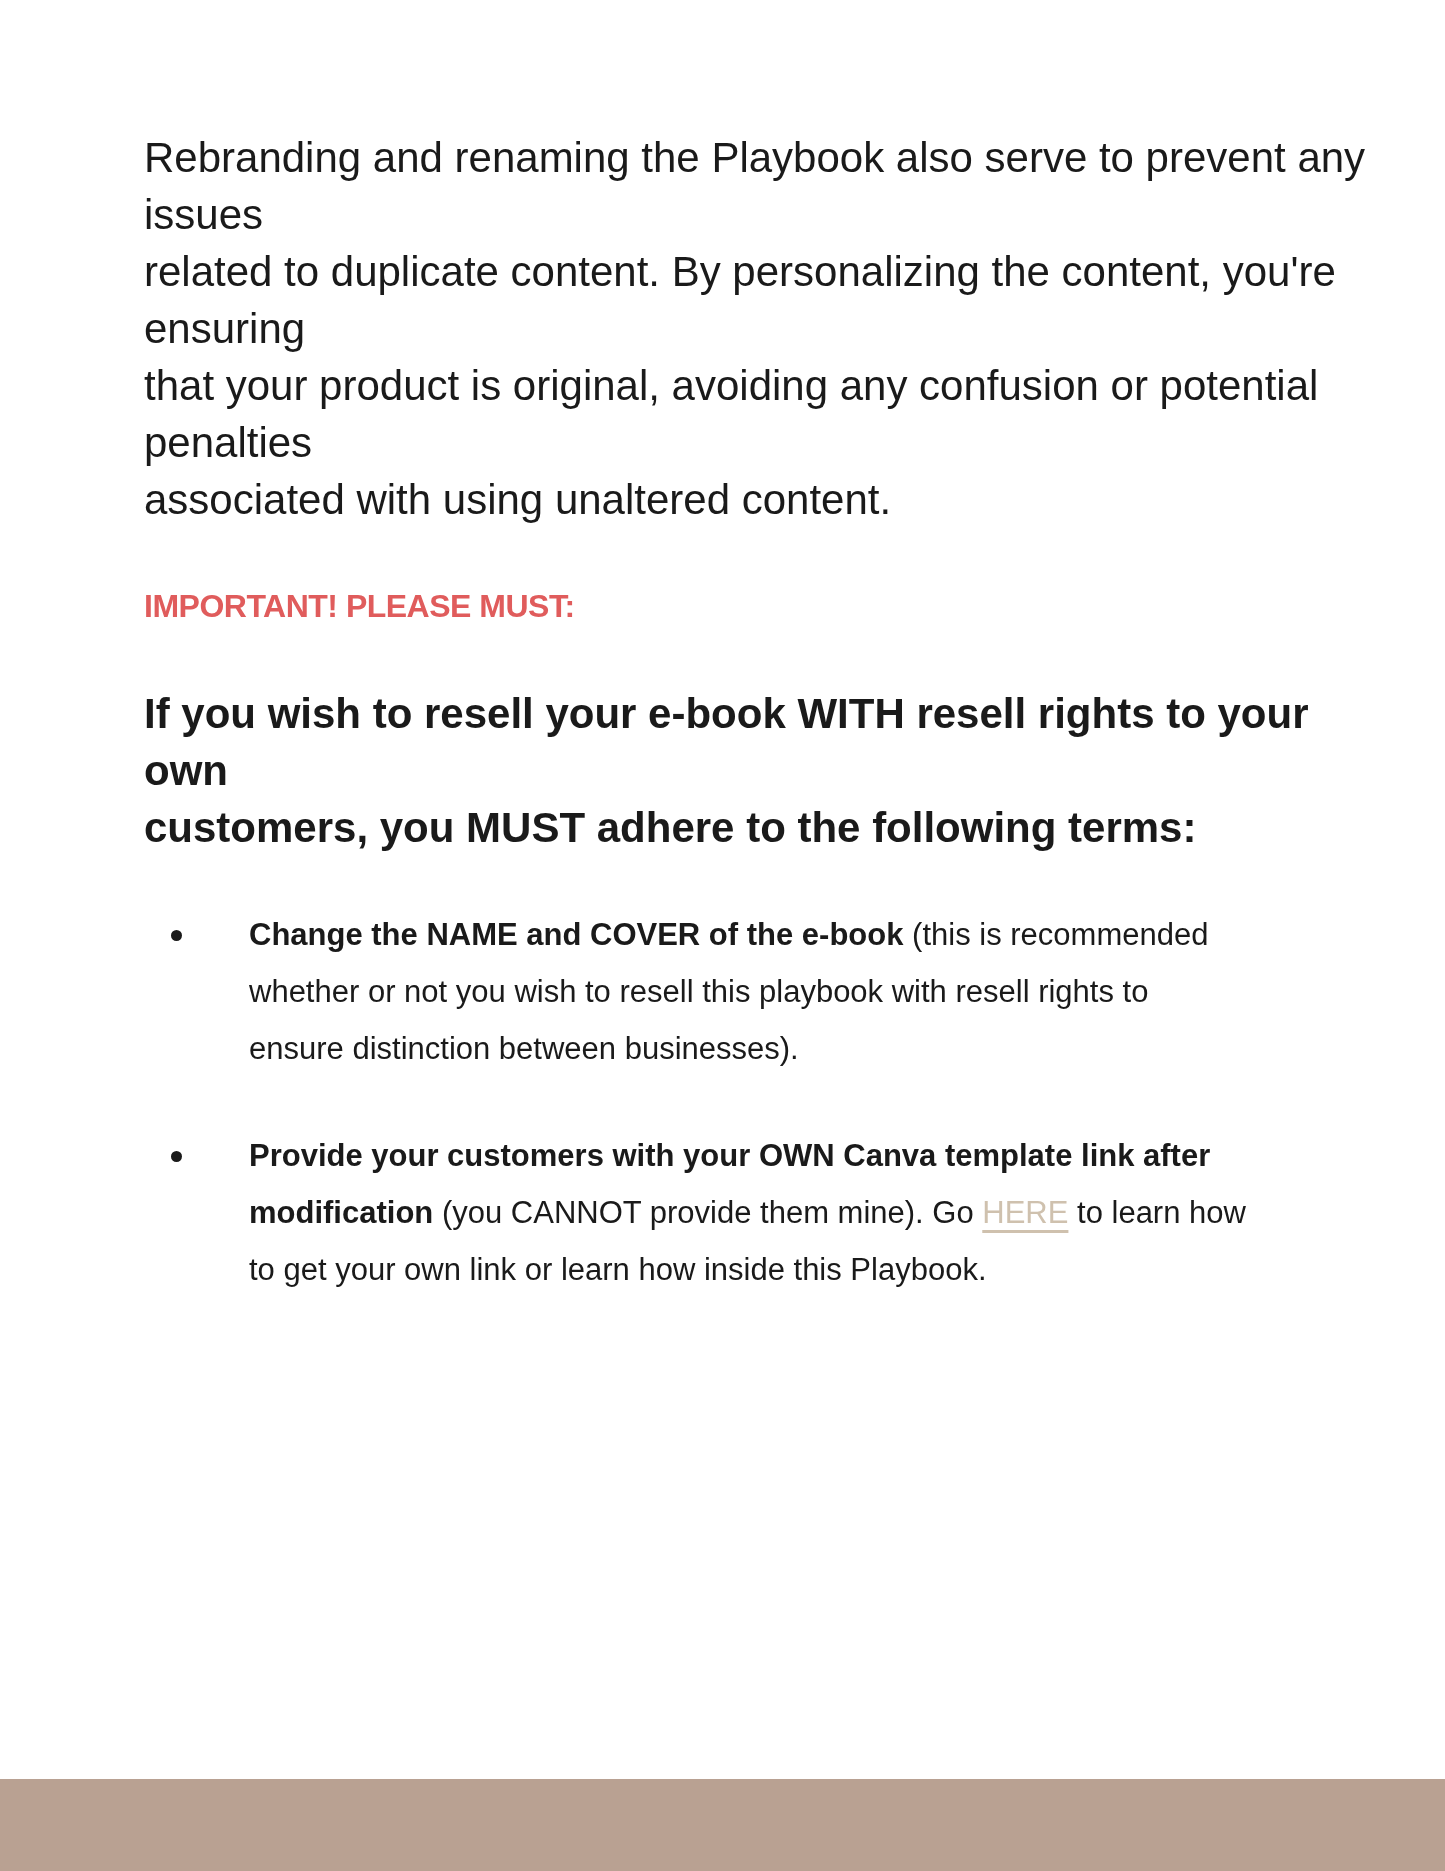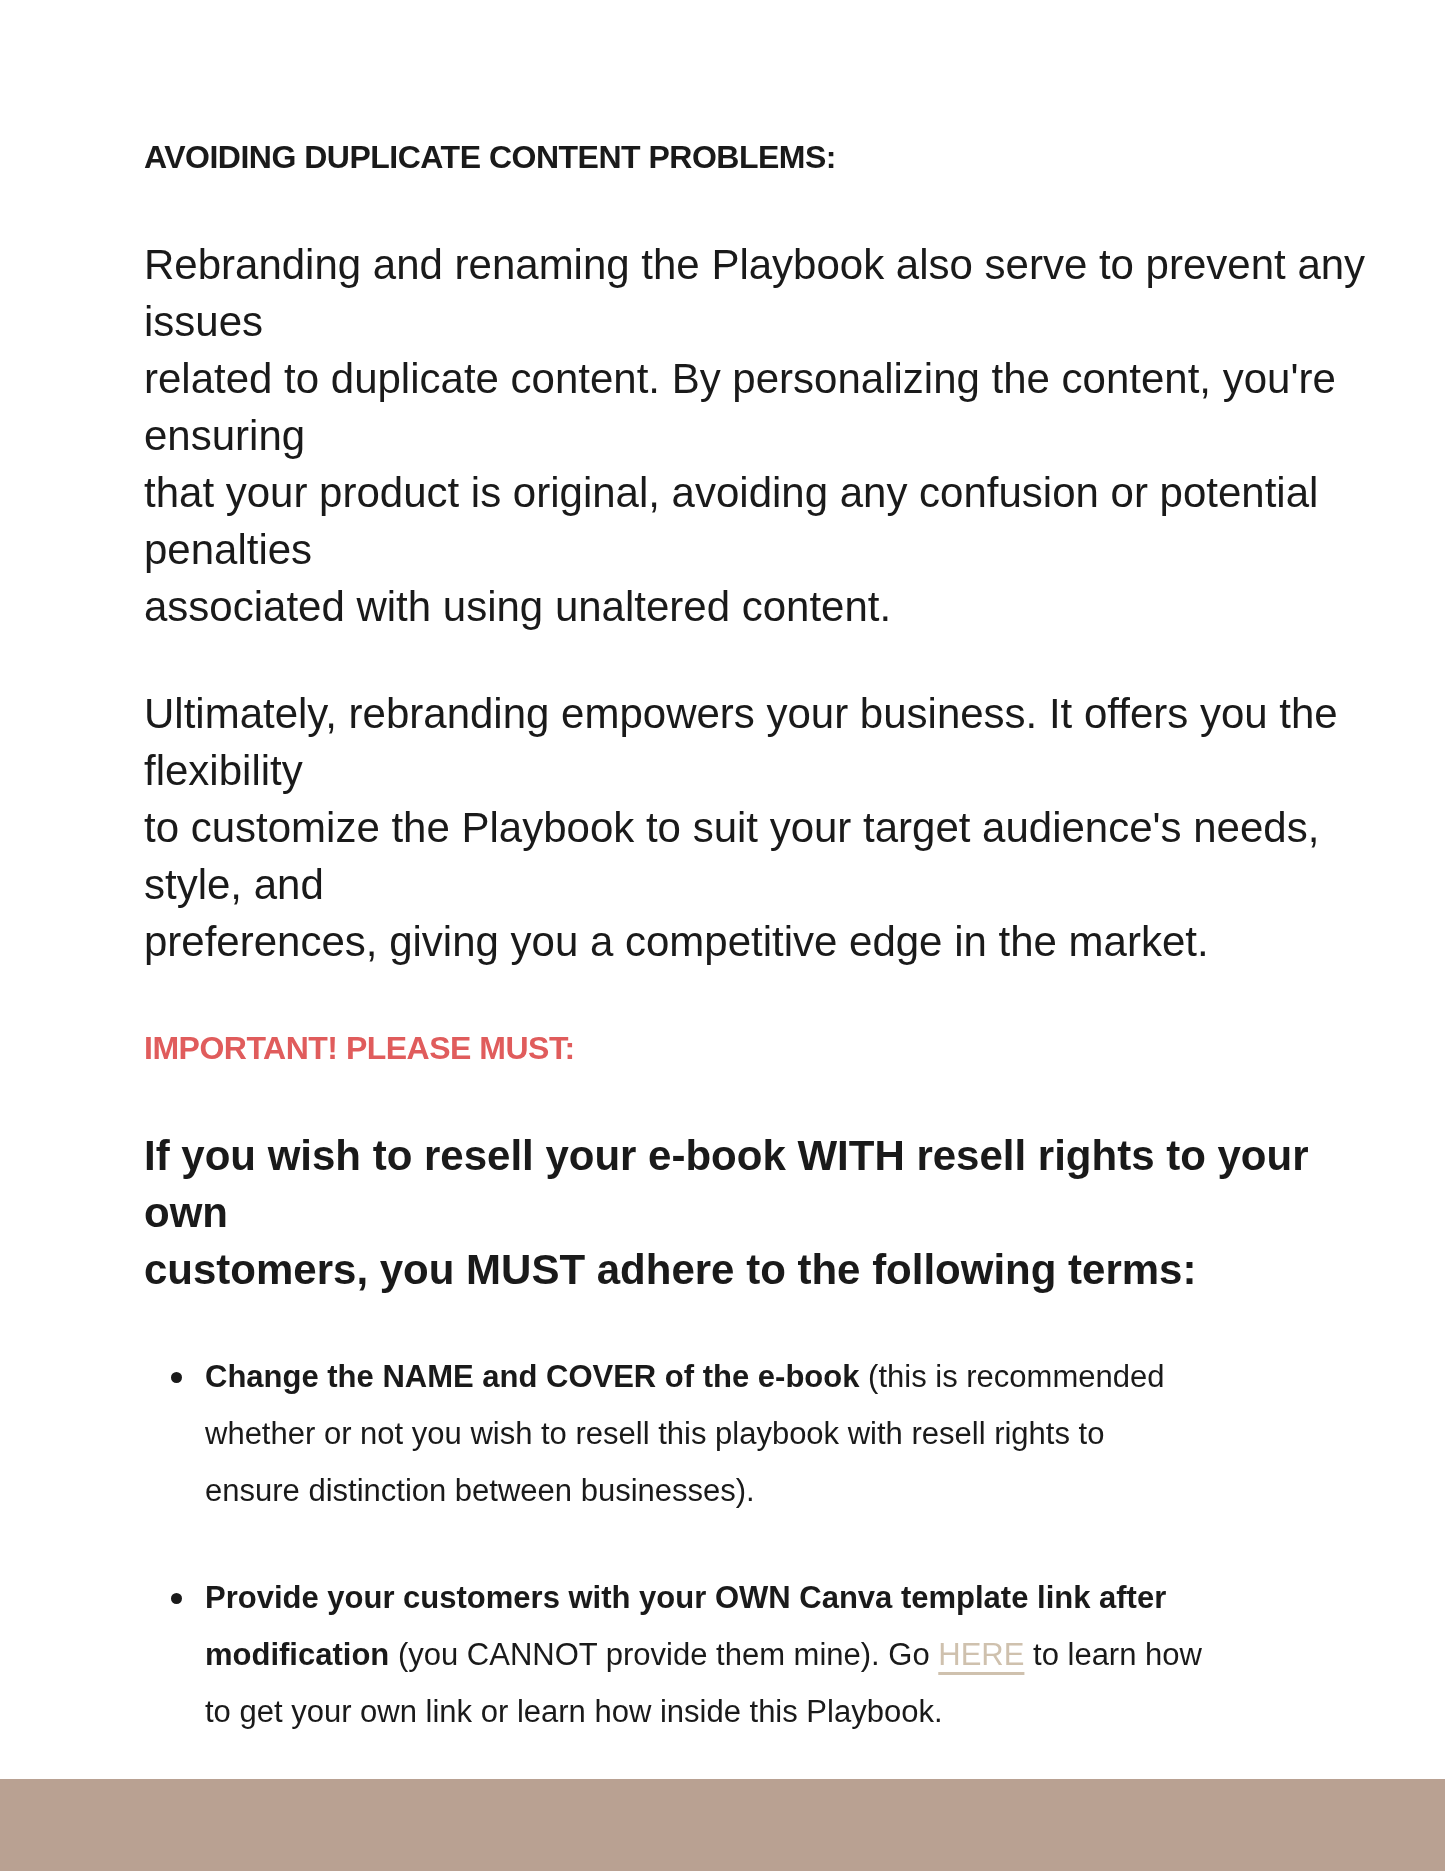--- a/index.html
+++ b/index.html
@@ -33,20 +33,21 @@
     line-height: 57px;
     margin-bottom: 50px;
     white-space: pre-line;
   }
   .para.bold { font-weight: 700; }
   .terms { list-style: none; }
   .term {
     display: flex;
     align-items: flex-start;
     margin-bottom: 50px;
+    gap: 44px;
   }
   .bullet-dot {
     flex: 0 0 11px;
     width: 11px;
     height: 11px;
     border-radius: 50%;
     background: var(--text, #1a1a1a);
     margin-left: 27px;
     margin-top: 24px;
   }
@@ -75,31 +76,27 @@
     height: 92px;
     background: var(--footer_bar, #b9a192);
   }
 </style>
 </head>
 <body>
 
 <div class="page">
   <main class="content">
 
-    <h2 class="heading">AVOIDING DUPLICATE CONTENT PROBLEMS:</h2>
 
     <p class="para">Rebranding and renaming the Playbook also serve to prevent any issues
 related to duplicate content. By personalizing the content, you're ensuring
 that your product is original, avoiding any confusion or potential penalties
 associated with using unaltered content.</p>
 
 
-    <p class="para">Ultimately, rebranding empowers your business. It offers you the flexibility
-to customize the Playbook to suit your target audience's needs, style, and
-preferences, giving you a competitive edge in the market.</p>
 
     <h2 class="heading red">IMPORTANT! PLEASE MUST:</h2>
 
     <p class="para bold">If you wish to resell your e-book WITH resell rights to your own
 customers, you MUST adhere to the following terms:</p>
 
     <ul class="terms">
       <li class="term">
         <span class="bullet-dot"></span>
         <div class="term-text"><span class="b">Change the NAME and COVER of the e-book</span><span> (this is recommended

